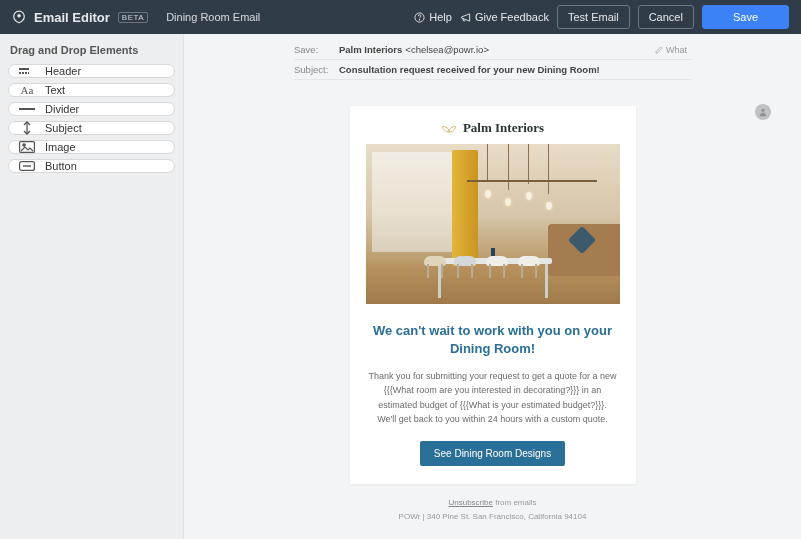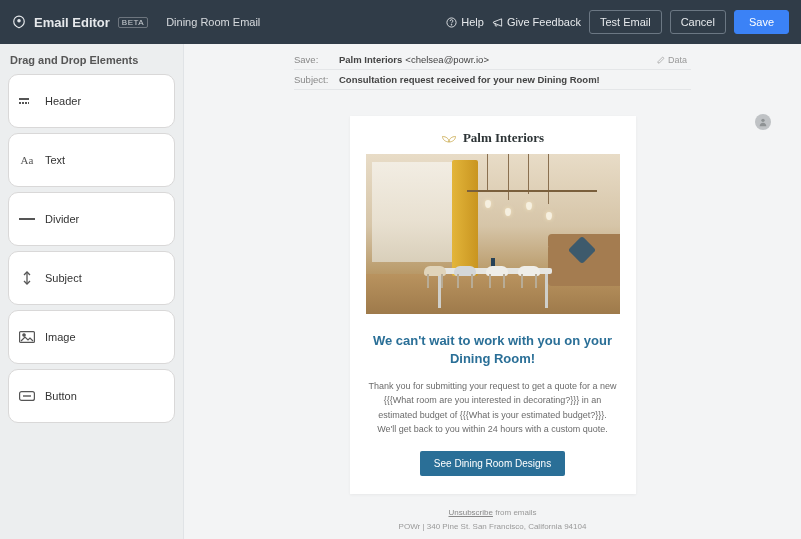--- a/index.html
+++ b/index.html
@@ -1,34 +1,34 @@
 <!DOCTYPE html>
 <html><head>
 <meta charset="utf-8">
 <style>
   * { box-sizing: border-box; margin: 0; padding: 0; }
   body { font-family: -apple-system, BlinkMacSystemFont, "Segoe UI", Helvetica, Arial, sans-serif; background: #f3f4f5; width: 801px; height: 539px; overflow: hidden; }
   
-  .topbar { background: #303c48; color: #e6e9ec; height: 44px; display: flex; align-items: center; padding: 0 12px; font-size: 12px; }
+  .topbar { background: #303c48; color: #e6e9ec; height: 34px; display: flex; align-items: center; padding: 0 12px; font-size: 12px; }
   .topbar-left { display: flex; align-items: center; gap: 8px; }
   .app-logo { width: 14px; height: 14px; }
   .app-title { font-weight: 600; font-size: 13px; }
   .beta { font-size: 8px; text-transform: uppercase; letter-spacing: 0.5px; opacity: 0.85; border: 1px solid rgba(255,255,255,0.35); padding: 0 3px; border-radius: 2px; }
   .doc-title { margin-left: 10px; font-size: 11px; opacity: 0.9; }
   .topbar-right { margin-left: auto; display: flex; align-items: center; gap: 8px; }
   .tb-link { display: flex; align-items: center; gap: 4px; color: #e6e9ec; font-size: 11px; cursor: pointer; }
   .tb-btn { border: 1px solid #6b7783; background: transparent; color: #e6e9ec; font-size: 11px; padding: 5px 10px; border-radius: 3px; cursor: pointer; }
-  .tb-btn.primary { background: #3b82f6; border-color: #3b82f6; color: #fff; padding: 5px 14px; }
+  .tb-btn.primary { background: #3b82f6; border-color: #3b82f6; color: #fff; padding: 5px 30px; }
 
   .main { display: flex; height: calc(539px - 34px); }
   
   .sidebar { width: 184px; background: #eceeef; border-right: 1px solid #e0e3e6; padding: 10px 8px; }
   .sidebar-title { font-size: 11px; color: #555; font-weight: 600; margin-bottom: 8px; padding-left: 2px; }
   .elem-list { display: flex; flex-direction: column; gap: 5px; }
-  .elem-item { background: #fff; border: 1px solid #d9d8d8; border-radius: 10px; display: flex; align-items: center; gap: 10px; padding: 20px 10px; cursor: grab; }
+  .elem-item { background: #fff; border: 1px solid #d9d8d8; border-radius: 10px; display: flex; align-items: center; gap: 10px; padding: 0 10px; cursor: grab; }
   .elem-icon { width: 16px; height: 12px; color: #555; display: flex; align-items: center; justify-content: center; flex-shrink: 0; }
   .elem-label { font-size: 11px; color: #333; }
 
   .canvas { flex: 1; overflow-y: auto; background: #f3f4f5; position: relative; }
   
   .meta-block { padding: 6px 110px 6px 110px; font-size: 9.5px; color: #666; }
   .meta-row { display: flex; align-items: center; border-bottom: 1px solid #e4e6e8; padding: 4px 0; }
   .meta-label { width: 45px; color: #888; }
   .meta-val { color: #444; }
   .meta-val.bold { font-weight: 600; }
@@ -175,21 +175,21 @@
 
     <div class="meta-block">
       <div class="meta-row">
         <span class="meta-label">Save:</span>
         <span class="meta-val bold">Palm Interiors</span>
         <span class="meta-val" style="margin-left:3px;">&lt;chelsea@powr.io&gt;</span>
         <span class="edit-link">
           <svg width="8" height="8" viewBox="0 0 24 24" fill="none" stroke="currentColor" stroke-width="2">
               <path d="M17 3l4 4L7 21H3v-4L17 3z"></path>
             </svg>
-          <span>Data</span>
+          <span>What</span>
         </span>
       </div>
       <div class="meta-row">
         <span class="meta-label">Subject:</span>
         <span class="meta-val bold">Consultation request received for your new Dining Room!</span>
       </div>
     </div>
 
     <div class="avatar-float">
       <svg width="10" height="10" viewBox="0 0 24 24" fill="#8e9294">

